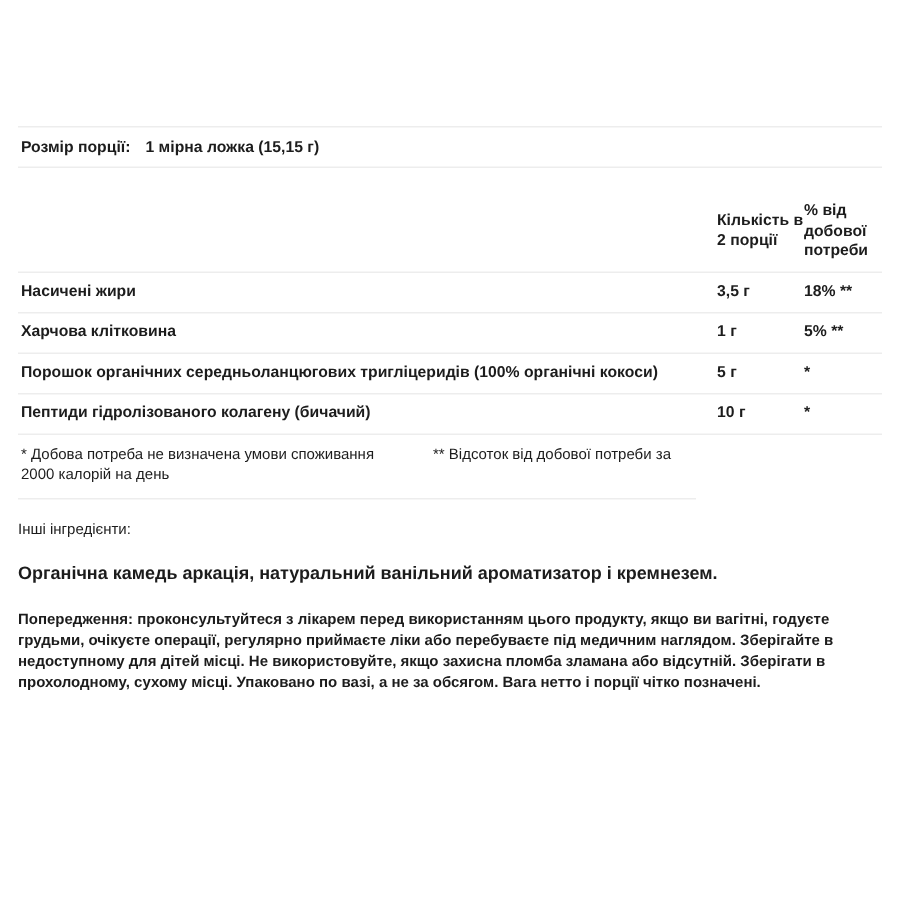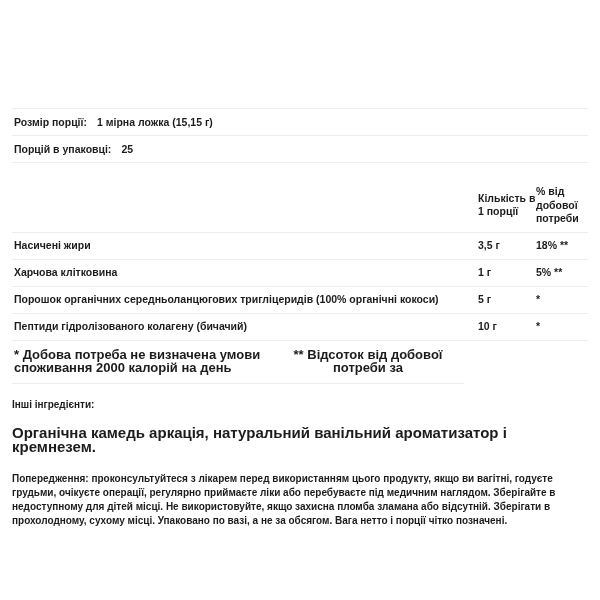--- a/index.html
+++ b/index.html
@@ -17,21 +17,21 @@
   .page {
     position: relative;
     width: 600px;
     height: 600px;
     box-sizing: border-box;
     padding: 0 12px;
   }
 
   
   .facts {
-    margin-top: 108px;
+    margin-top: 84px;
     width: 576px;
     border-collapse: collapse;
     table-layout: fixed;
   }
   .facts td {
     padding: 0;
     vertical-align: middle;
     border-bottom: 1px solid #ededed;
   }
   .facts tr.first td {
@@ -79,47 +79,47 @@
   .footnotes {
     position: relative;
     width: 452px;
     margin-top: 0;
     padding: 7px 0 8px 2px;
     border-bottom: 1px solid #ededed;
     box-sizing: border-box;
     min-height: 34px;
   }
   .fn {
-    font-size: 13px;
-    font-weight: bold;
+    font-size: 10px;
+    font-weight: normal;
     line-height: 13.5px;
     color: #1c1c1c;
   }
   .fn-left {
     width: 258px;
   }
   .fn-right {
     position: absolute;
     left: 260px;
     top: 7px;
     width: 192px;
     text-align: center;
   }
 
   
   .other-label {
     margin-top: 14px;
     font-size: 10px;
-    font-weight: bold;
+    font-weight: normal;
     line-height: 14px;
     color: #1c1c1c;
   }
   .other-body {
     margin-top: 14px;
-    font-size: 15px;
+    font-size: 12px;
     font-weight: bold;
     line-height: 14px;
     color: #1c1c1c;
   }
 
   
   .warning {
     margin-top: 18px;
     width: 578px;
     font-size: 10px;
@@ -143,38 +143,31 @@
     <tbody>
 
       <tr class="serving first">
         <td colspan="3">
           <div class="cell pad-l">
             <span class="serving-label">Розмір порції:</span><span class="serving-val">1 мірна ложка (15,15 г)</span>
           </div>
         </td>
       </tr>
 
-      <tr class="serving">
-        <td colspan="3">
-          <div class="cell pad-l">
-            <span class="serving-label">Порцій в упаковці:</span><span class="serving-val">25</span>
-          </div>
-        </td>
-      </tr>
 
       <tr class="spacer">
         <td colspan="3"></td>
       </tr>
 
       <tr class="hdr">
         <td>
             <div class="cell pad-l"></div>
           </td>
         <td>
-            <div class="cell">Кількість в 1 порції</div>
+            <div class="cell">Кількість в 2 порції</div>
           </td>
         <td>
             <div class="cell">% від добової потреби</div>
           </td>
       </tr>
 
       <tr>
         <td>
             <div class="cell pad-l">Насичені жири</div>
           </td>

